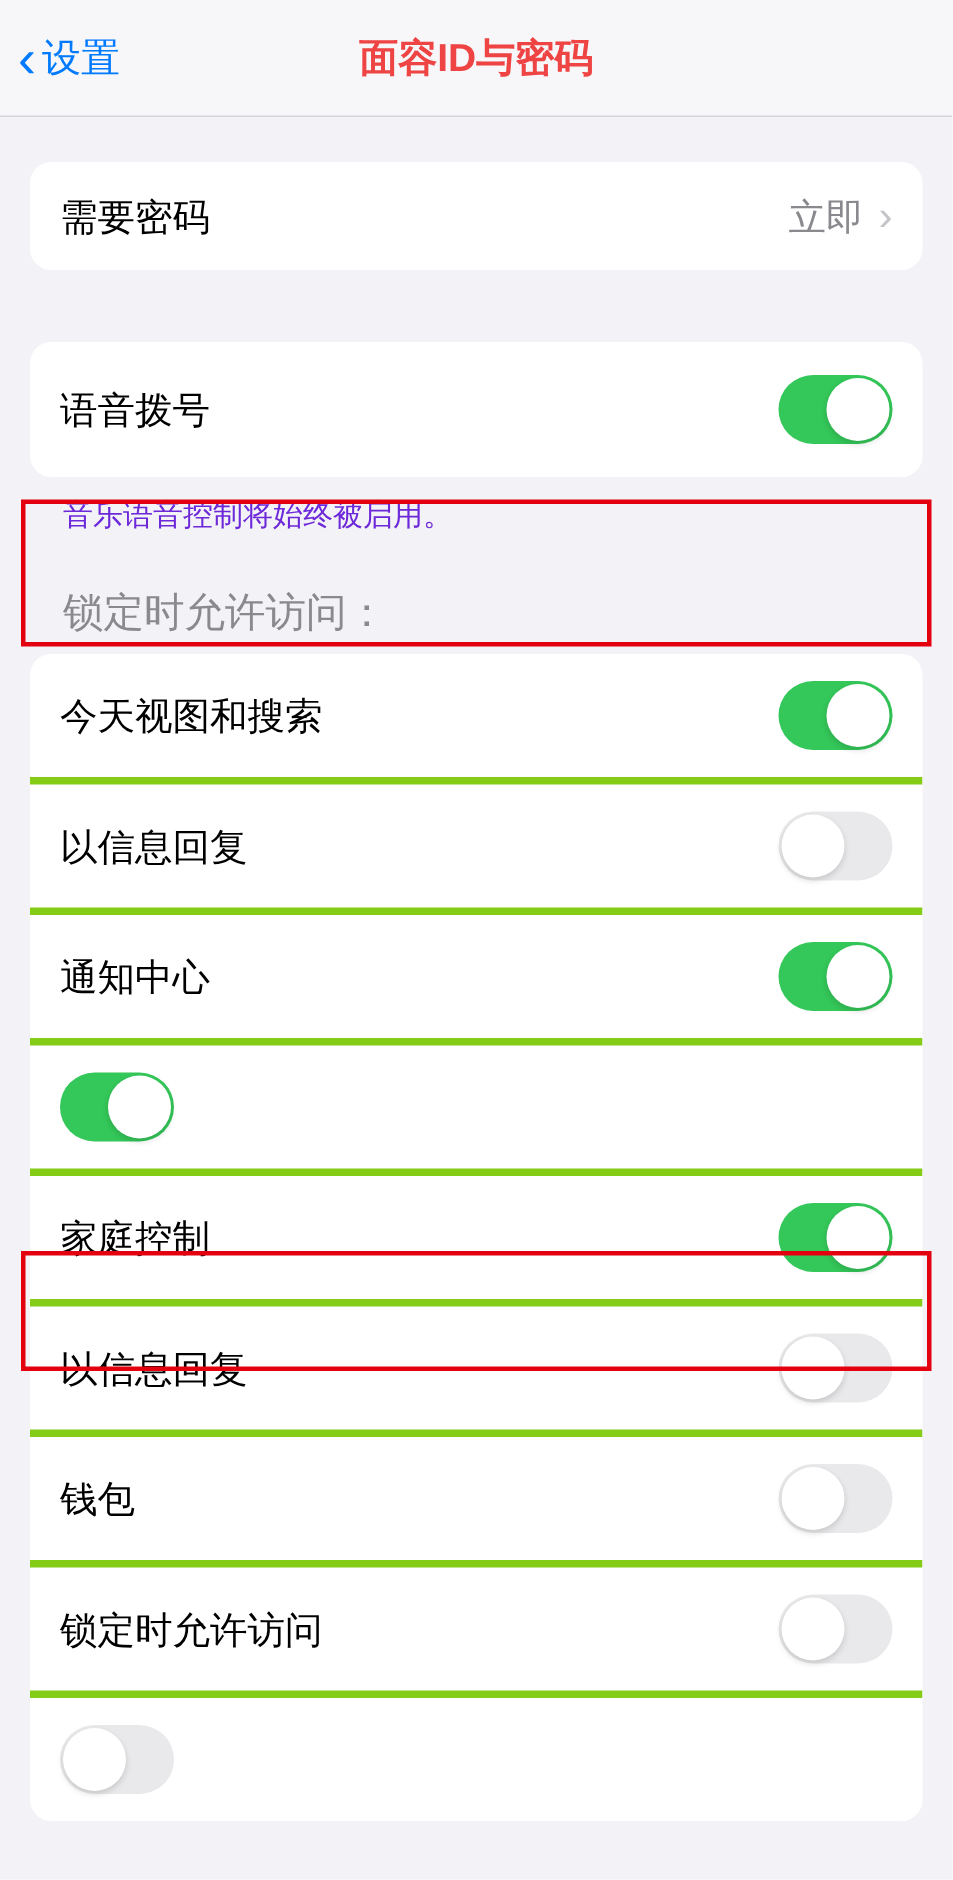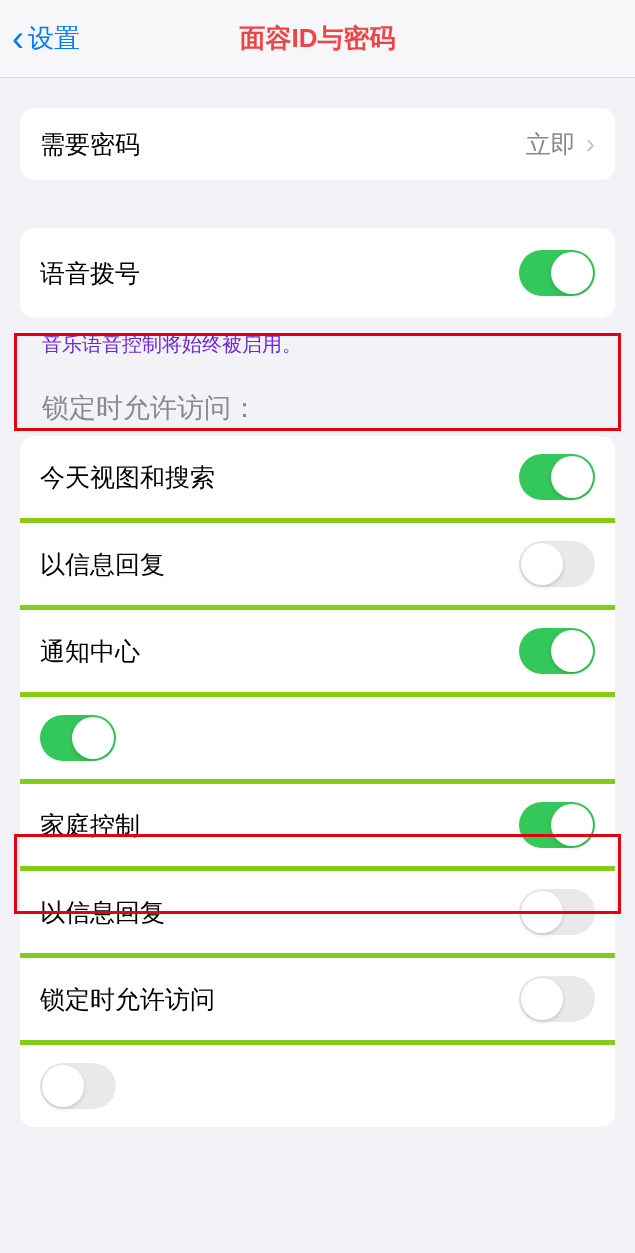--- a/index.html
+++ b/index.html
@@ -246,20 +246,26 @@
         <div class="toggle-knob"></div>
       </div>
     </div>
     <div class="row">
       <span class="row-label">以信息回复</span>
       <div class="toggle off">
         <div class="toggle-knob"></div>
       </div>
     </div>
     <div class="row">
+      <span class="row-label">钱包</span>
+      <div class="toggle off">
+        <div class="toggle-knob"></div>
+      </div>
+    </div>
+    <div class="row">
       <span class="row-label">锁定时允许访问</span>
       <div class="toggle off">
         <div class="toggle-knob"></div>
       </div>
     </div>
     <div class="row">
       <div class="toggle off">
         <div class="toggle-knob"></div>
       </div>
     </div>

